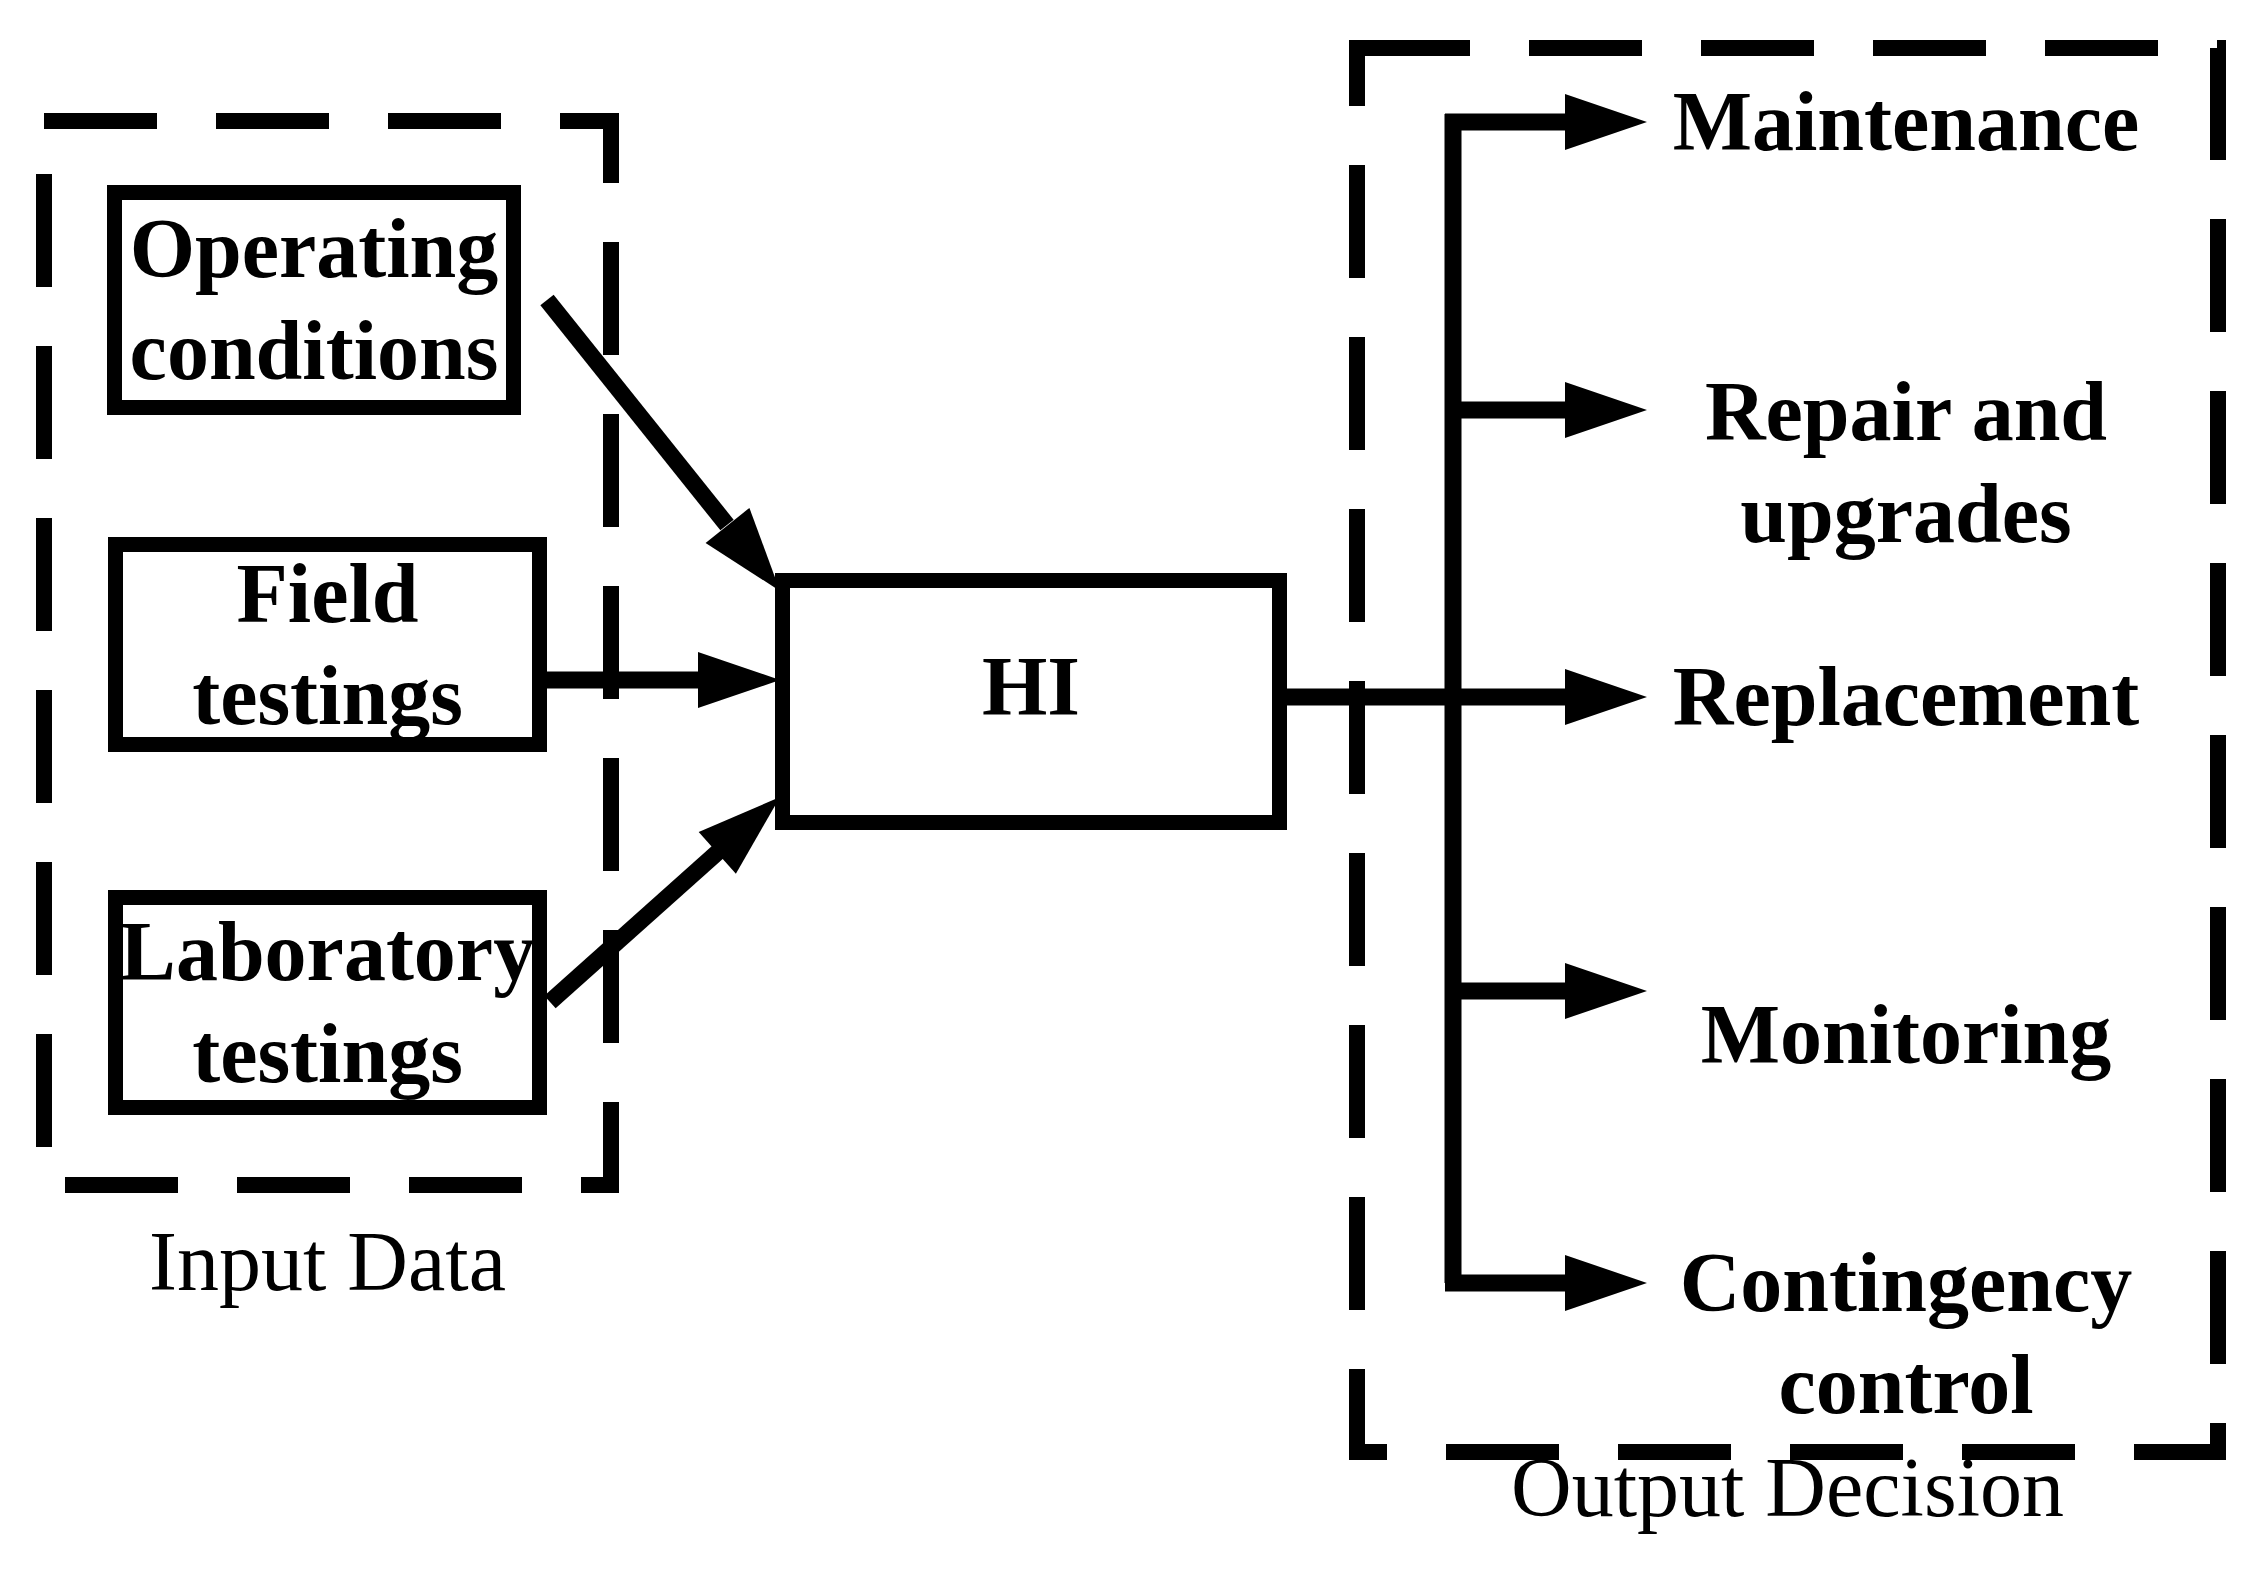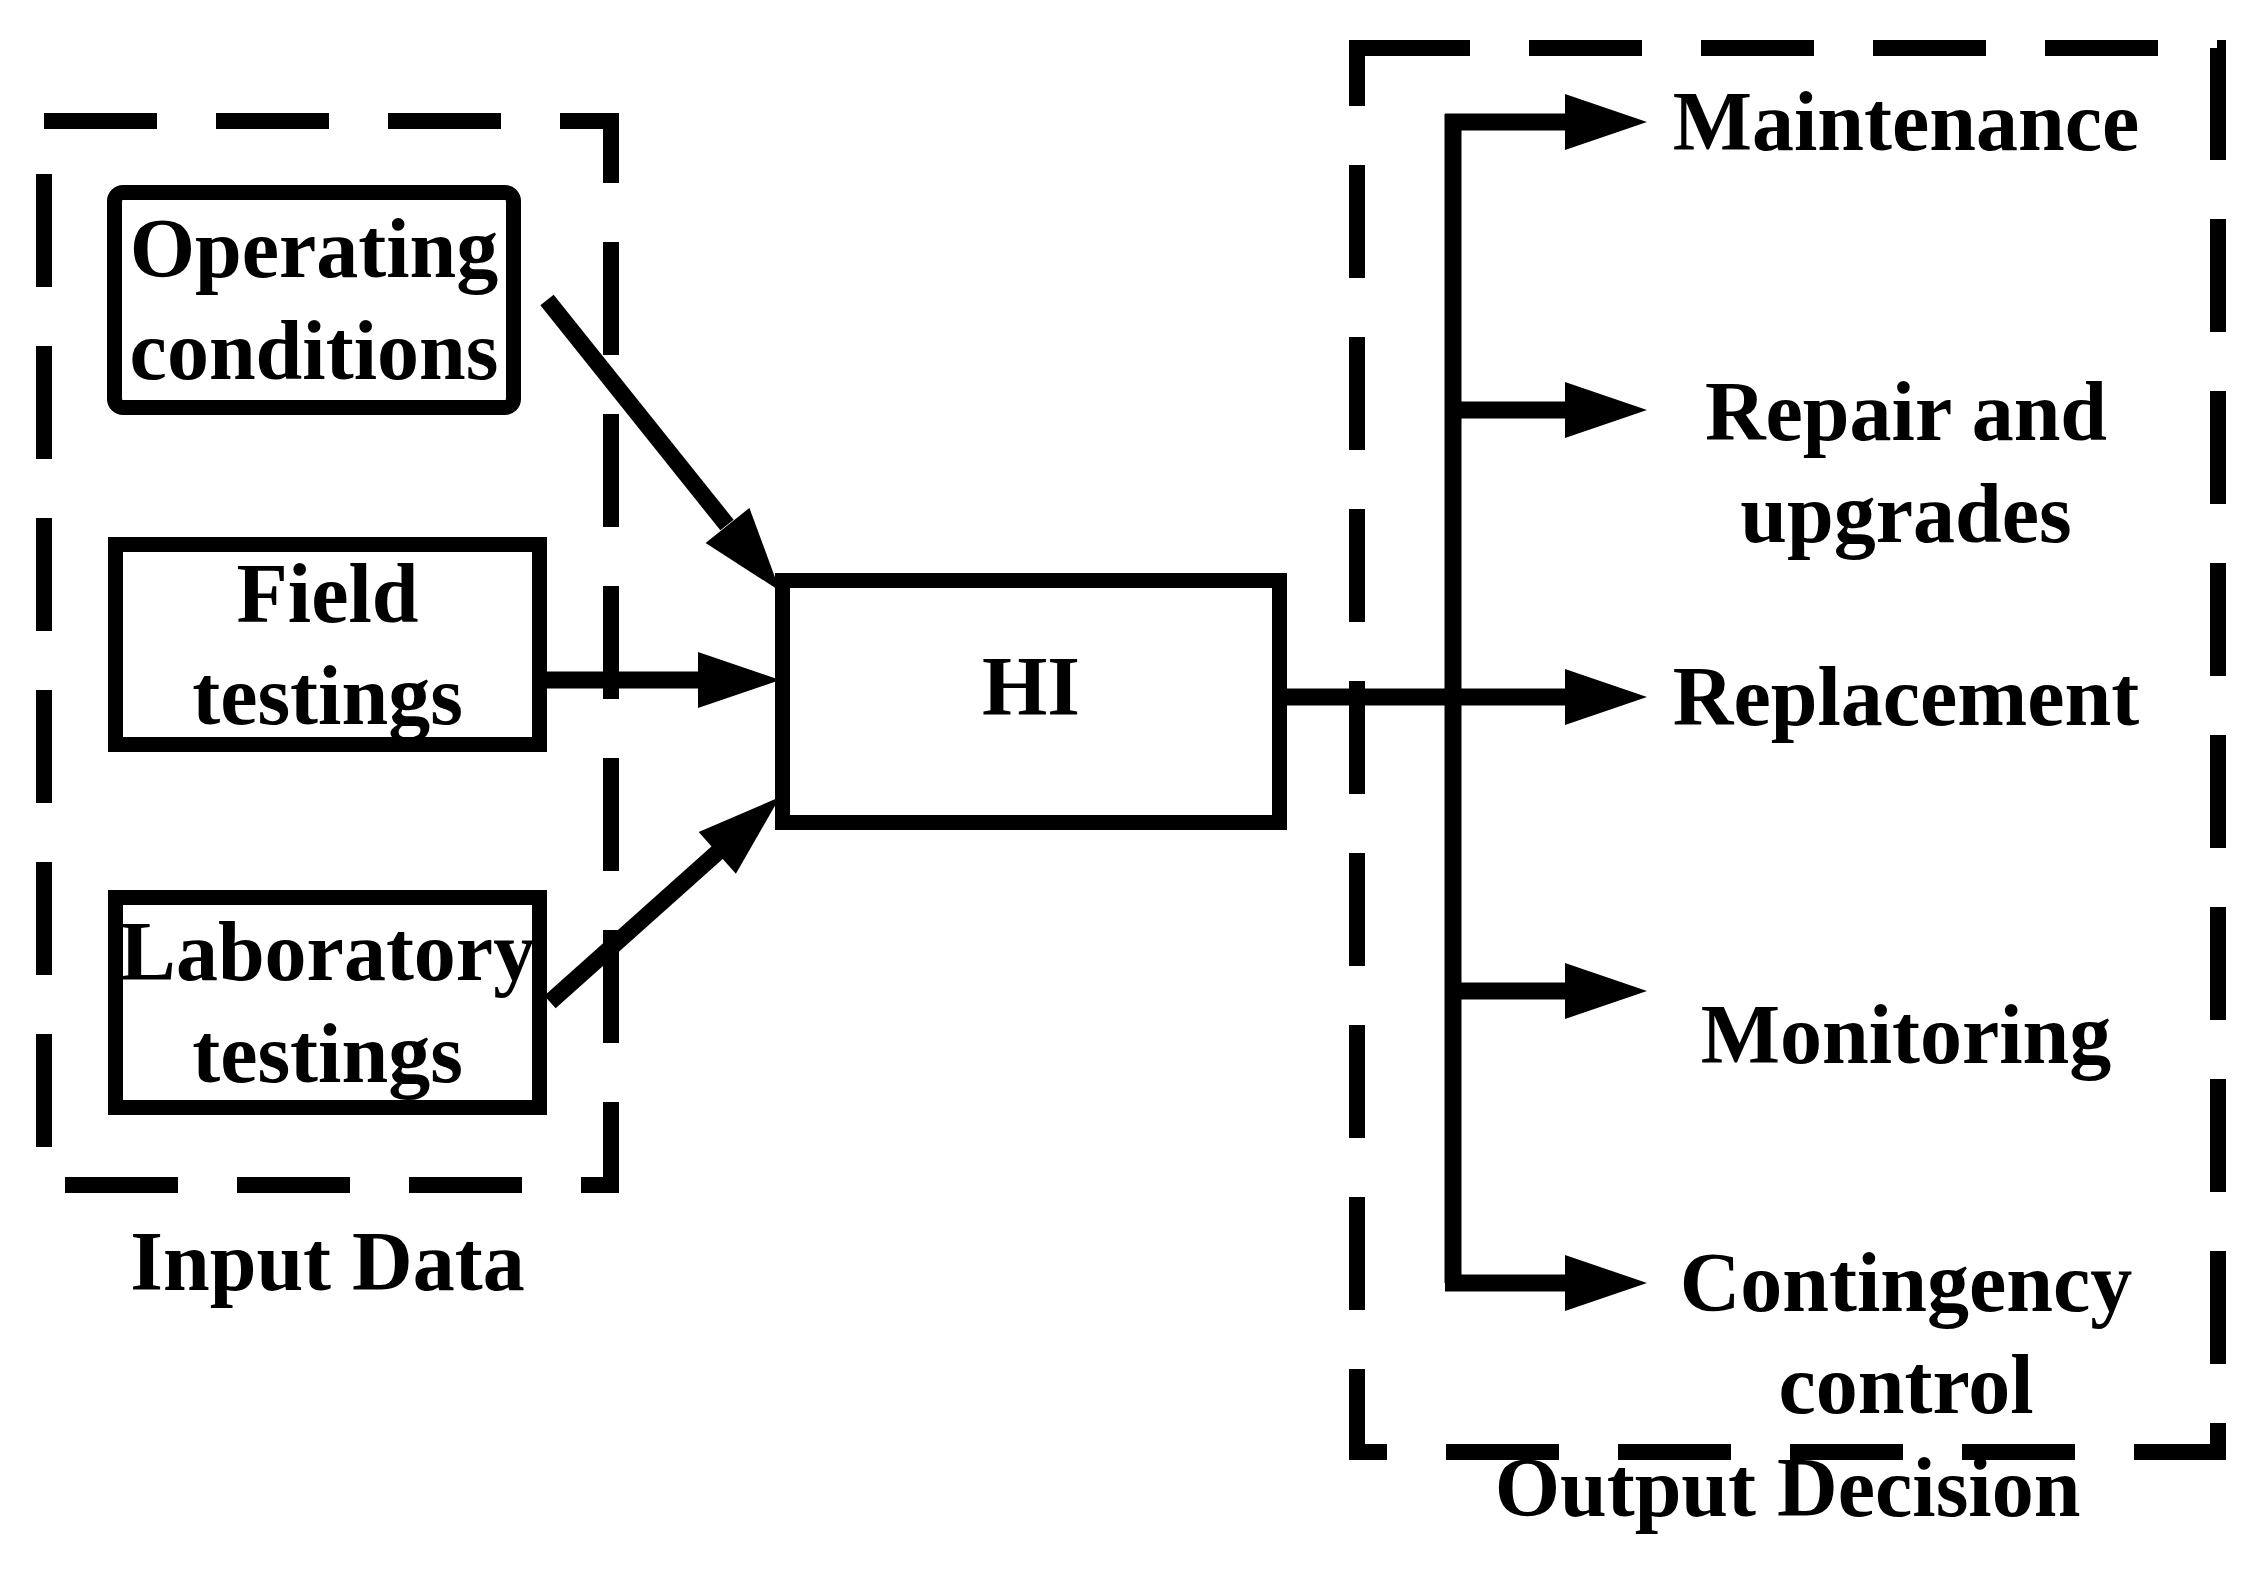--- a/index.html
+++ b/index.html
@@ -26,28 +26,28 @@
     display: flex;
     flex-direction: column;
     align-items: center;
     justify-content: center;
     text-align: center;
     font-weight: bold;
     font-size: 84px;
     line-height: 102px;
     white-space: nowrap;
   }
-  .box-operating { left: 107px; top: 185px; width: 414px; height: 230px; border-radius: 16px; }
+  .box-operating { left: 107px; top: 185px; width: 414px; height: 230px; }
   .box-field     { left: 108px; top: 537px; width: 439px; height: 215px; }
   .box-lab       { left: 108px; top: 890px; width: 439px; height: 225px; }
   .box-hi        { left: 775px; top: 573px; width: 512px; height: 257px; padding-bottom: 30px; gap: 36px; }
   .section-label {
     position: absolute;
     text-align: center;
-    font-weight: bold;
+    font-weight: normal;
     font-size: 84px;
     line-height: 102px;
     white-space: nowrap;
   }
   .label-input-data      { left: 44px;   top: 1211px; width: 567px; }
   .label-output-decision { left: 1357px; top: 1437px; width: 861px; }
   .out-label {
     position: absolute;
     left: 1660px;
     width: 492px;

